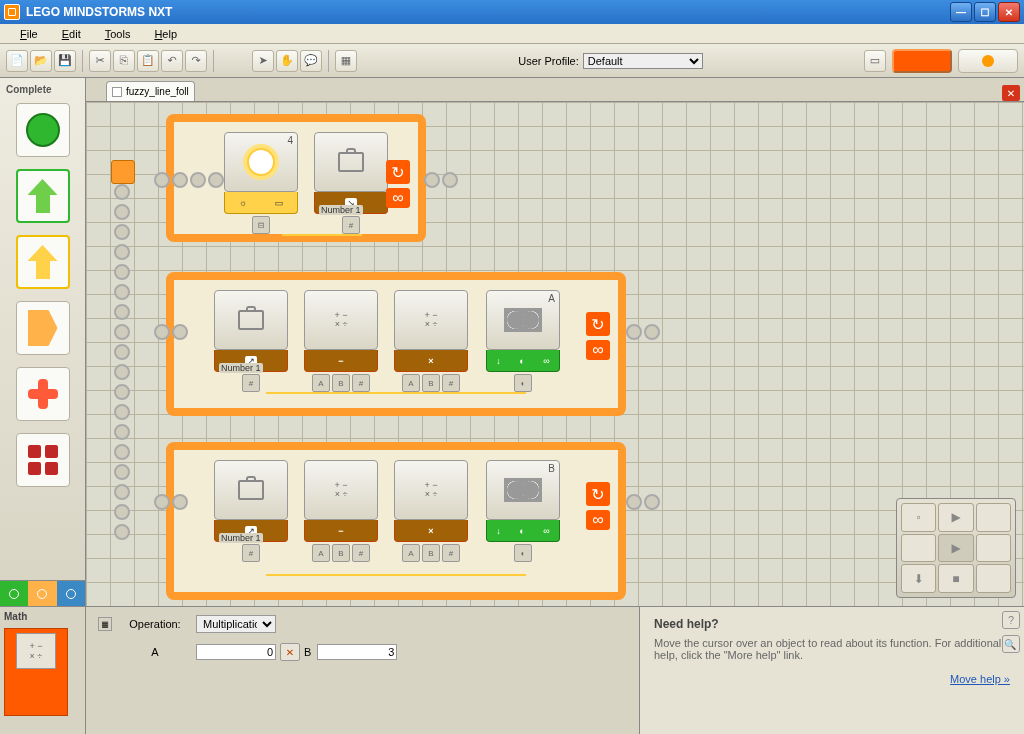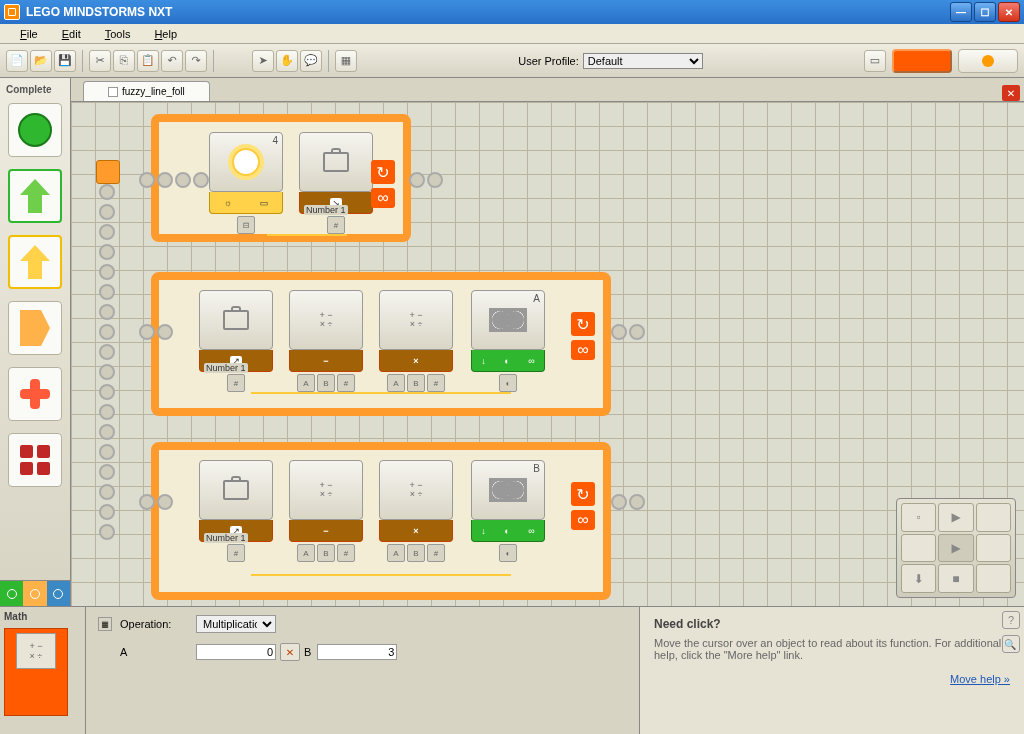--- a/index.html
+++ b/index.html
@@ -26,21 +26,21 @@
 .profile-area select { font-size: 11px; width: 120px; border: 1px solid #888; }
 .toolbar-right { display: flex; gap: 6px; align-items: center; }
 .brick-btn { width: 60px; height: 24px; background: #ff5a00; border: 2px outset #ff9a50; border-radius: 4px; }
 .user-btn { width: 60px; height: 24px; background: linear-gradient(to bottom, #fafaf6, #e5e2d4); border: 1px solid #b5b19e; border-radius: 4px; display: flex; align-items: center; justify-content: center; }
 .user-ico { width: 12px; height: 12px; border-radius: 50%; background: #ff9a00; position: relative; }
 
 
 .main { display: flex; height: 528px; }
 
 
-.palette { width: 71px; background: linear-gradient(to bottom, #eeece0, #d8d4c4); border-right: 1px solid #888; display: flex; flex-direction: column; padding-top: 4px; position: relative; }
+.palette { width: 86px; background: linear-gradient(to bottom, #eeece0, #d8d4c4); border-right: 1px solid #888; display: flex; flex-direction: column; padding-top: 4px; position: relative; }
 .palette-header { font-size: 10px; font-weight: bold; color: #555; padding: 2px 6px; }
 .pal-item { width: 54px; height: 54px; margin: 6px auto; background: #fafaf6; border: 1px solid #b5b19e; border-radius: 4px; display: flex; align-items: center; justify-content: center; cursor: default; }
 .shape-circle { width: 34px; height: 34px; border-radius: 50%; background: #2fb82f; border: 2px solid #1a7a1a; }
 .shape-arrow-up { width: 30px; height: 34px; position: relative; }
 .shape-arrow-up.green::before { content: ""; position: absolute; left: 0; right: 0; top: 0; height: 16px; background: #6fcf4a; clip-path: polygon(50% 0, 100% 100%, 0 100%); }
 .shape-arrow-up.green::after { content: ""; position: absolute; left: 8px; right: 8px; bottom: 0; top: 14px; background: #6fcf4a; }
 .shape-arrow-up.yellow::before { content: ""; position: absolute; left: 0; right: 0; top: 0; height: 16px; background: #ffd24a; clip-path: polygon(50% 0, 100% 100%, 0 100%); }
 .shape-arrow-up.yellow::after { content: ""; position: absolute; left: 8px; right: 8px; bottom: 0; top: 14px; background: #ffd24a; }
 .pal-item.green-outline { border: 2px solid #2fb82f; }
 .pal-item.yellow-outline { border: 2px solid #f2be00; }
@@ -54,21 +54,21 @@
 .palette-tabs { margin-top: auto; display: flex; height: 26px; }
 .ptab { flex: 1; border-top: 1px solid #888; display: flex; align-items: center; justify-content: center; }
 .ptab:nth-child(1) { background: #2fb82f; }
 .ptab:nth-child(2) { background: #ffb24a; }
 .ptab:nth-child(3) { background: #3a88c4; }
 .pt-circ { width: 10px; height: 10px; border-radius: 50%; border: 1px solid #fff; }
 
 
 .canvas-wrap { flex: 1; display: flex; flex-direction: column; }
 .tab-bar { height: 24px; background: #d8d4c4; border-bottom: 1px solid #888; display: flex; align-items: flex-end; position: relative; }
-.tab { background: #fafaf6; border: 1px solid #999; border-bottom: none; border-radius: 4px 4px 0 0; height: 20px; padding: 2px 24px; font-size: 10px; display: flex; align-items: center; gap: 4px; margin-left: 12px; }
+.tab { background: #fafaf6; border: 1px solid #999; border-bottom: none; border-radius: 4px 4px 0 0; height: 20px; padding: 2px 5px; font-size: 10px; display: flex; align-items: center; gap: 4px; margin-left: 20px; }
 .tab .sq { width: 10px; height: 10px; border: 1px solid #999; background: #fff; }
 .tab-close { margin-left: auto; margin-right: 4px; width: 18px; height: 16px; background: #d43319; color: #fff; border-radius: 2px; display: flex; align-items: center; justify-content: center; font-size: 10px; cursor: default; }
 
 .canvas { flex: 1; background-color: #dcdccf; background-image: linear-gradient(#b8b4a0 1px, transparent 1px), linear-gradient(90deg, #b8b4a0 1px, transparent 1px); background-size: 24px 24px; position: relative; overflow: hidden; }
 
 
 .beam { position: absolute; display: flex; gap: 2px; }
 .hole { width: 16px; height: 16px; border: 2px solid #aaa; border-radius: 50%; background: #d0ccbc; }
 .vbeam { position: absolute; display: flex; flex-direction: column; gap: 4px; }
 
@@ -99,21 +99,21 @@
 .nav-cell { background: #e8e5d8; border: 1px solid #a8a490; border-radius: 3px; display: flex; align-items: center; justify-content: center; font-size: 12px; color: #888; }
 .nav-cell.center { background: #d0ccbc; }
 
 
 .config { height: 128px; background: #d8d4c4; border-top: 1px solid #888; display: flex; }
 .config-left { width: 86px; border-right: 1px solid #888; padding: 4px; }
 .config-left .title { font-size: 10px; font-weight: bold; color: #444; margin-bottom: 6px; }
 .config-thumb { width: 64px; height: 88px; background: #ff5a00; border: 1px solid #c04000; display: flex; align-items: flex-start; justify-content: center; padding-top: 4px; }
 .thumb-inner { width: 40px; height: 36px; background: #e8e5d8; border: 1px solid #999; display: flex; align-items: center; justify-content: center; font-size: 9px; color: #666; }
 .config-main { flex: 1; padding: 8px 12px; display: flex; gap: 60px; font-size: 11px; }
-.cfg-col label { display: inline-block; width: 70px; text-align: left; margin-right: 6px; }
+.cfg-col label { display: inline-block; width: 70px; text-align: center; margin-right: 6px; }
 .cfg-row { margin-bottom: 10px; display: flex; align-items: center; }
 .cfg-row select, .cfg-row input[type=text] { width: 80px; font-size: 11px; border: 1px solid #999; padding: 1px 2px; }
 .cfg-row input[type=text] { text-align: right; }
 .cfg-icon-btn { width: 20px; height: 18px; background: #e8e5d8; border: 1px solid #999; border-radius: 2px; margin: 0 4px; display: flex; align-items: center; justify-content: center; font-size: 10px; color: #c04000; }
 
 .help-panel { width: 385px; background: #e6e3d5; border-left: 1px solid #888; padding: 10px 14px; font-size: 11px; color: #666; position: relative; }
 .help-panel .q { position: absolute; top: 4px; right: 4px; width: 18px; height: 18px; background: #e8e5d8; border: 1px solid #999; border-radius: 3px; display: flex; align-items: center; justify-content: center; color: #888; }
 .help-panel .srch { position: absolute; top: 28px; right: 4px; width: 18px; height: 18px; background: #e8e5d8; border: 1px solid #999; border-radius: 3px; display: flex; align-items: center; justify-content: center; font-size: 10px; }
 .help-panel h4 { font-size: 12px; color: #444; font-weight: bold; margin-bottom: 6px; }
 .help-link { color: #2058b8; text-decoration: underline; float: right; cursor: default; margin-top: 12px; }
@@ -463,17 +463,17 @@
         <input type="text" value="0" style="">
         <div class="cfg-icon-btn">✕</div>
         <label style="width:auto;margin-right:6px">B</label>
         <input type="text" value="3" style="">
       </div>
     </div>
   </div>
   <div class="help-panel">
     <div class="q">?</div>
     <div class="srch">🔍</div>
-    <h4>Need click?</h4>
+    <h4>Need help?</h4>
     <div>Move the cursor over an object to read about its function. For additional help, click the "More help" link.</div>
     <a class="help-link">Move help »</a>
   </div>
 </div>
 
 </body></html>

